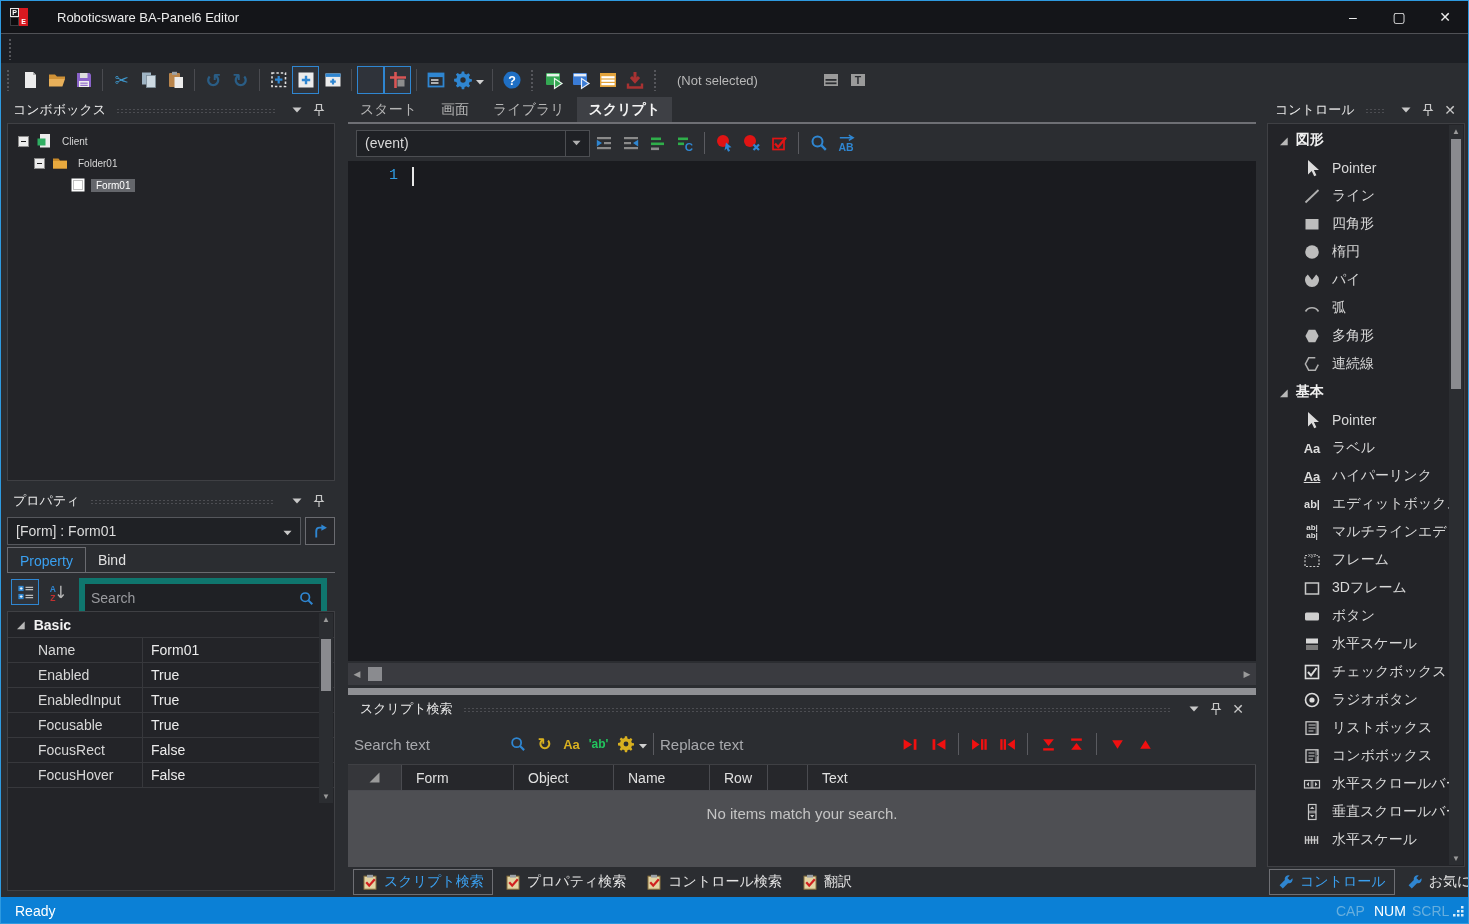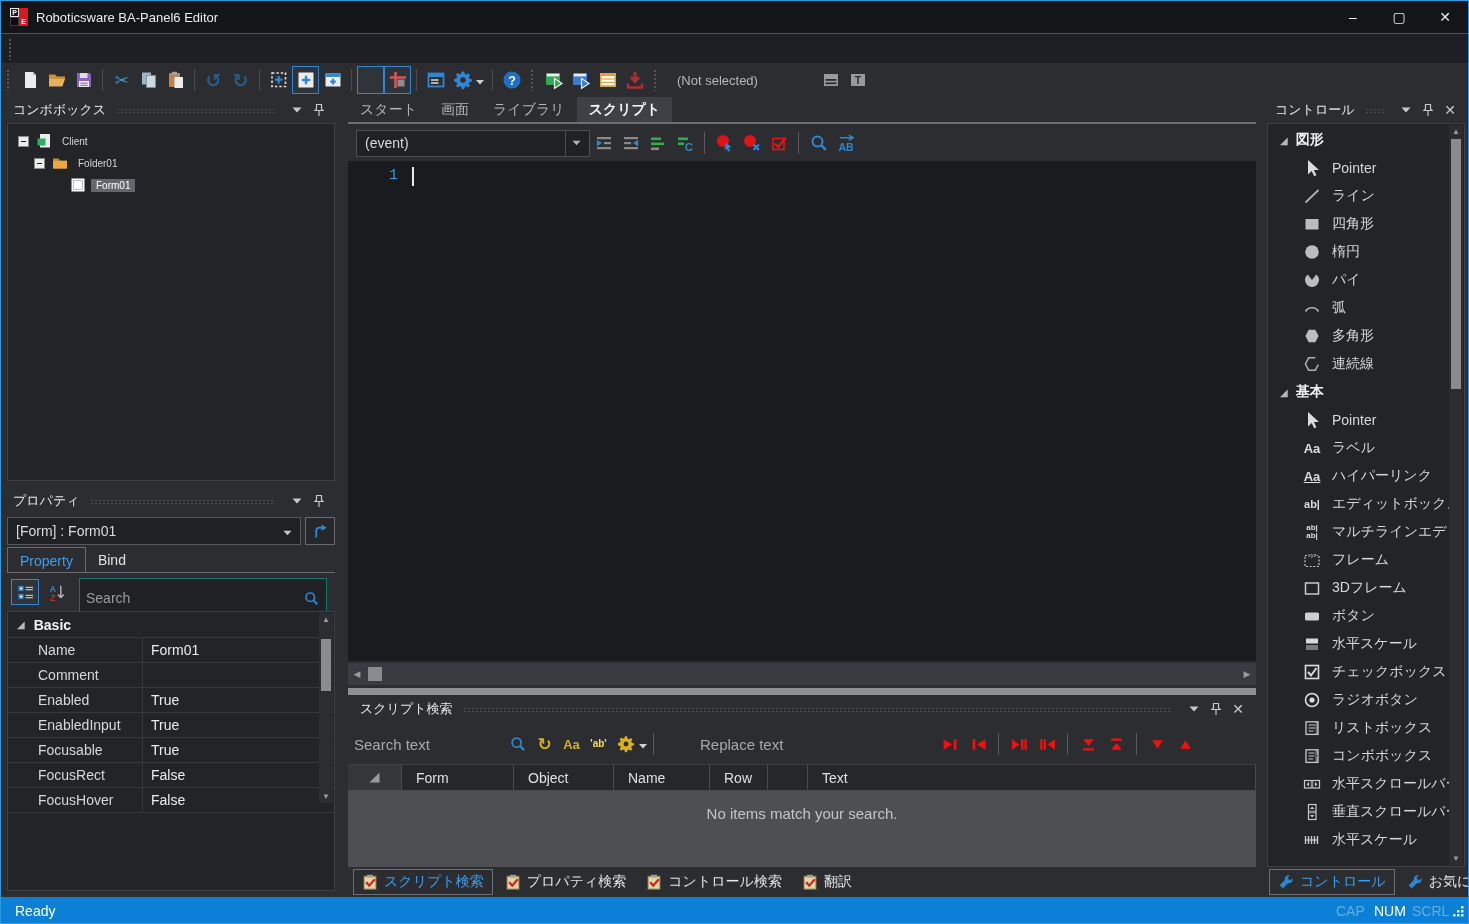--- a/index.html
+++ b/index.html
@@ -18,21 +18,21 @@
   
   .titlebar { position:absolute; left:0; top:0; right:0; height:32px; background:#141519;
     display:flex; align-items:center; }
   .applogo { width:18px; height:18px; margin-left:9px; display:grid;
     grid-template-columns:9px 9px; grid-template-rows:9px 9px; }
   .applogo div { font-size:7px; font-weight:bold; color:#fff; display:flex; align-items:center; justify-content:center; }
   .lg-tl { background:#1b1b1f; border:1px solid #e8e8e8; }
   .lg-tr { background:#d71920; }
   .lg-bl { background:#0c0c0e; border:1px solid #3c3c40; }
   .lg-br { background:#d71920; }
-  .apptitle { margin-left:8px; color:#ececec; font-size:13px; }
+  .apptitle { margin-left:29px; color:#ececec; font-size:13px; }
   .winbtns { margin-left:auto; display:flex; height:100%; }
   .winbtn { width:46px; height:100%; display:flex; align-items:center; justify-content:center;
     color:#ececec; font-size:14px; }
 
   
   .menubar { position:absolute; left:0; top:32px; right:0; height:30px; background:#1d1f24;
     border-top:1px solid #505156; display:flex; align-items:center; }
   .vgrip { width:5px; height:22px; margin:0 6px 0 7px;
     background-image:radial-gradient(#55565b 1px, transparent 1.2px); background-size:4px 4px; }
   .menuitem { padding:0 13px; height:100%; display:flex; align-items:center; color:#e8e8e8; }
@@ -73,21 +73,21 @@
   .pp-popout { position:absolute; left:304px; top:516px; width:30px; height:28px; border:1px solid #6a6b70;
     display:flex; align-items:center; justify-content:center; background:#26272b; }
   .pp-tabs { position:absolute; left:6px; top:546px; height:26px; display:flex; }
   .pp-tab { padding:0 12px; display:flex; align-items:center; color:#e0e0e0; font-size:14px; }
   .pp-tab.sel { border:1px solid #6a6b70; border-bottom:none; background:#2b2d31; color:#3aa0f0; }
   .pp-tabline { position:absolute; left:6px; top:571px; width:328px; height:1px; background:#6a6b70; }
   .pp-tools { position:absolute; left:10px; top:577px; height:28px; display:flex; align-items:center; }
   .pp-toolbtn { width:28px; height:26px; display:flex; align-items:center; justify-content:center; margin-right:4px; }
   .pp-toolbtn.active { border:1px solid #2f86d1; background:#2f333a; }
   .pp-search { position:absolute; left:78px; top:577px; width:248px; height:40px; background:#1f2125;
-    border:1px solid #0f766e; display:flex; align-items:center; padding:0 6px; }
+    border:6px solid #0f766e; display:flex; align-items:center; padding:0 6px; }
   .pp-search input { flex:1; background:transparent; border:none; outline:none; color:#cfcfcf;
     font-size:14px; font-family:inherit; }
   .pp-search input::placeholder { color:#9a9b9f; }
   .pgrid { left:6px; top:610px; width:328px; height:280px; }
   .prow { display:flex; height:25px; align-items:center; border-bottom:1px solid #37383c;
     font-size:14px; position:relative; }
   .prow .pname { width:134px; padding-left:30px; color:#d8d8d8; white-space:nowrap; }
   .prow .pval { flex:1; padding-left:8px; color:#ececec; border-left:1px solid #37383c; height:100%; display:flex; align-items:center; }
   .pcat { display:flex; align-items:center; height:26px; font-weight:bold; color:#f2f2f2;
     border-bottom:1px solid #37383c; font-size:14px; }
@@ -485,24 +485,20 @@
 <div class="pbox pgrid" id="pgrid">
     <div class="pcat">
       <span class="tri">◢</span>
       <span>Basic</span>
     </div>
     <div class="prow">
       <span class="pname">Name</span>
       <span class="pval">Form01</span>
     </div>
     <div class="prow">
-      <span class="pname">Comment</span>
-      <span class="pval"></span>
-    </div>
-    <div class="prow">
       <span class="pname">Enabled</span>
       <span class="pval">True</span>
     </div>
     <div class="prow">
       <span class="pname">EnabledInput</span>
       <span class="pval">True</span>
     </div>
     <div class="prow">
       <span class="pname">Focusable</span>
       <span class="pval">True</span>
@@ -663,38 +659,38 @@
           </svg>
         </span>
       </div>
       <div class="sbtn">
         <span class="txt-icon" style="color: rgb(216, 176, 32); font-size: 17px; font-weight: bold;">↻</span>
       </div>
       <div class="sbtn">
         <span class="txt-icon" style="color: rgb(216, 176, 32); font-size: 13px;">Aa</span>
       </div>
       <div class="sbtn">
-        <span class="txt-icon" style="color: #fde047; font-size: 10px;">'ab'</span>
+        <span class="txt-icon" style="color: #22c55e; font-size: 12px;">'ab'</span>
       </div>
       <div class="sbtn">
         <span class="icon i18">
           <svg viewBox="0 0 20 20">
             <g fill="#d8b020">
               <path d="M8.8 1.5h2.4l.4 2.3 1.9.8 1.9-1.3 1.7 1.7-1.3 1.9.8 1.9 2.3.4v2.4l-2.3.4-.8 1.9 1.3 1.9-1.7 1.7-1.9-1.3-1.9.8-.4 2.3H8.8l-.4-2.3-1.9-.8-1.9 1.3-1.7-1.7 1.3-1.9-.8-1.9-2.3-.4V8.8l2.3-.4.8-1.9-1.3-1.9 1.7-1.7 1.9 1.3 1.9-.8z"></path>
               <circle cx="10" cy="10" r="2.7" fill="#2b2d31"></circle>
             </g>
           </svg>
         </span>
       </div>
       <span><svg width="8" height="6" viewBox="0 0 8 6">
           <path d="M0 1h8L4 5.6z" fill="#d0d0d0"></path>
         </svg></span>
     </div>
   <div class="ssep"></div>
-  <input class="ss-input" style="width: 140px; margin-left: 40px;" placeholder="Replace text">
+  <input class="ss-input" style="width: 140px; " placeholder="Replace text">
   <div id="ss-nav" style="display:flex;align-items:center;margin-left:96px;">
       <div class="redicon">
         <svg viewBox="0 0 16 14">
           <path d="M1.5 2l8 5-8 5z" fill="#f01010"></path>
           <rect x="11" y="2" width="2.6" height="10" fill="#f01010"></rect>
         </svg>
       </div>
       <div class="redicon">
         <svg viewBox="0 0 16 14">
           <rect x="2.4" y="2" width="2.6" height="10" fill="#f01010"></rect>

